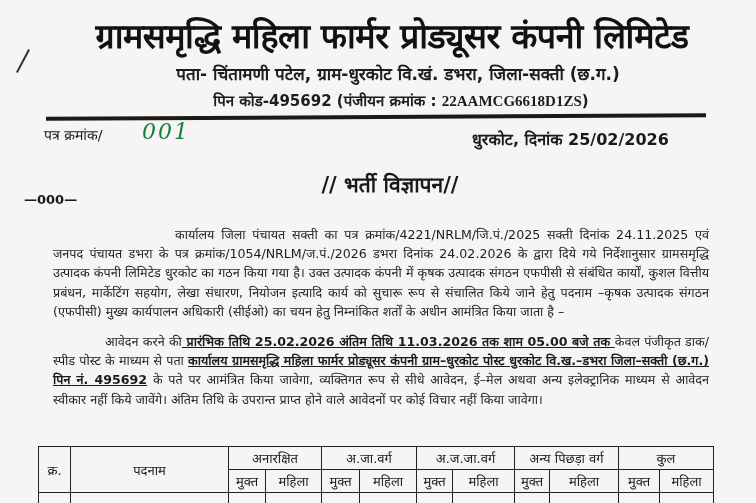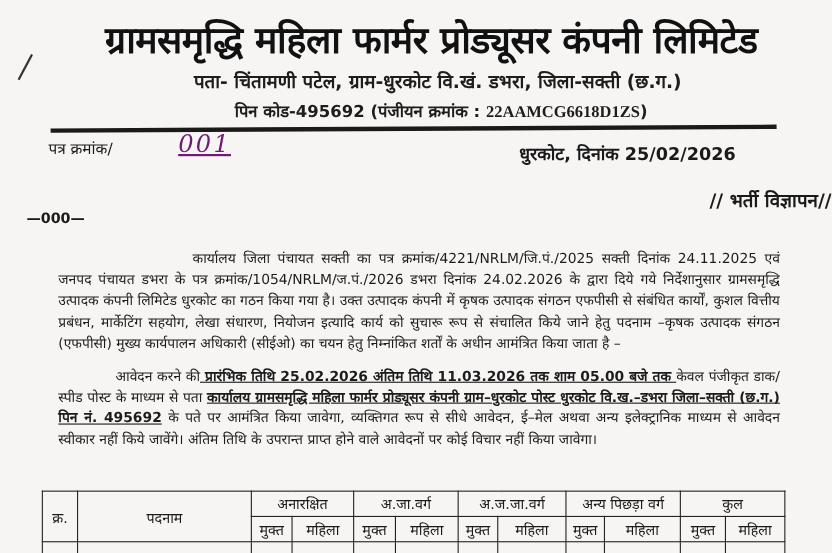--- a/index.html
+++ b/index.html
@@ -18,27 +18,27 @@
       font-size: 34px; font-weight: bold; letter-spacing: -0.5px; color: #111;
       padding-left: 28px; box-sizing: border-box;
     }
     .address { left: 0; width: 756px; top: 62px; text-align: center; font-size: 17px; font-weight: bold; color: #1d1d1d; padding-left: 40px; box-sizing: border-box; }
     .pincode { left: 0; width: 756px; top: 90px; text-align: center; font-size: 15px; font-weight: bold; color: #1d1d1d; padding-left: 46px; box-sizing: border-box; }
     .pincode .reg { font-family: "Liberation Serif", serif; font-size: 15px; }
 
     .rule-thick { left: 46px; top: 115px; width: 660px; height: 4px; background: #1a1a1a; transform: rotate(-0.3deg); }
 
     .letter-no { left: 44px; top: 125px; font-size: 14px; text-align: right; }
-    .handwritten { left: 162px; top: 119px; font-family: "DejaVu Serif", serif; font-size: 22px; font-style: italic; letter-spacing: 2px; color: #701a75; text-decoration: underline; }
+    .handwritten { left: 142px; top: 119px; font-family: "DejaVu Serif", serif; font-size: 22px; font-style: italic; letter-spacing: 2px; color: #15803d; }
     .ref { left: 212px; top: 125px; font-size: 14px; font-weight: bold; }
     .date-line { left: 472px; top: 128px; font-size: 16px; font-weight: bold; }
 
     .slash-mark { left: 22px; top: 48px; width: 2px; height: 26px; background: #333; transform: rotate(28deg); }
 
-    .notice-title { left: 0; width: 756px; top: 170px; text-align: right; font-size: 17px; font-weight: bold; padding-left: 24px; box-sizing: border-box; }
+    .notice-title { left: 0; width: 756px; top: 170px; text-align: center; font-size: 21px; font-weight: bold; padding-left: 24px; box-sizing: border-box; }
     .divider-mark { left: 0; width: 756px; top: 192px; font-size: 13px; font-weight: bold; padding-left: 24px; box-sizing: border-box; }
 
     .body-text {
       position: absolute; left: 42px; top: 214px; width: 678px;
       font-size: 12.6px; line-height: 19.2px; text-align: justify; color: #1c1c1c;
     }
     .body-text p { margin: 11px; }
     .indent { display: inline-block; width: 122px; }
     .indent2 { display: inline-block; width: 52px; }
     .u { text-decoration: underline; font-weight: bold; }

